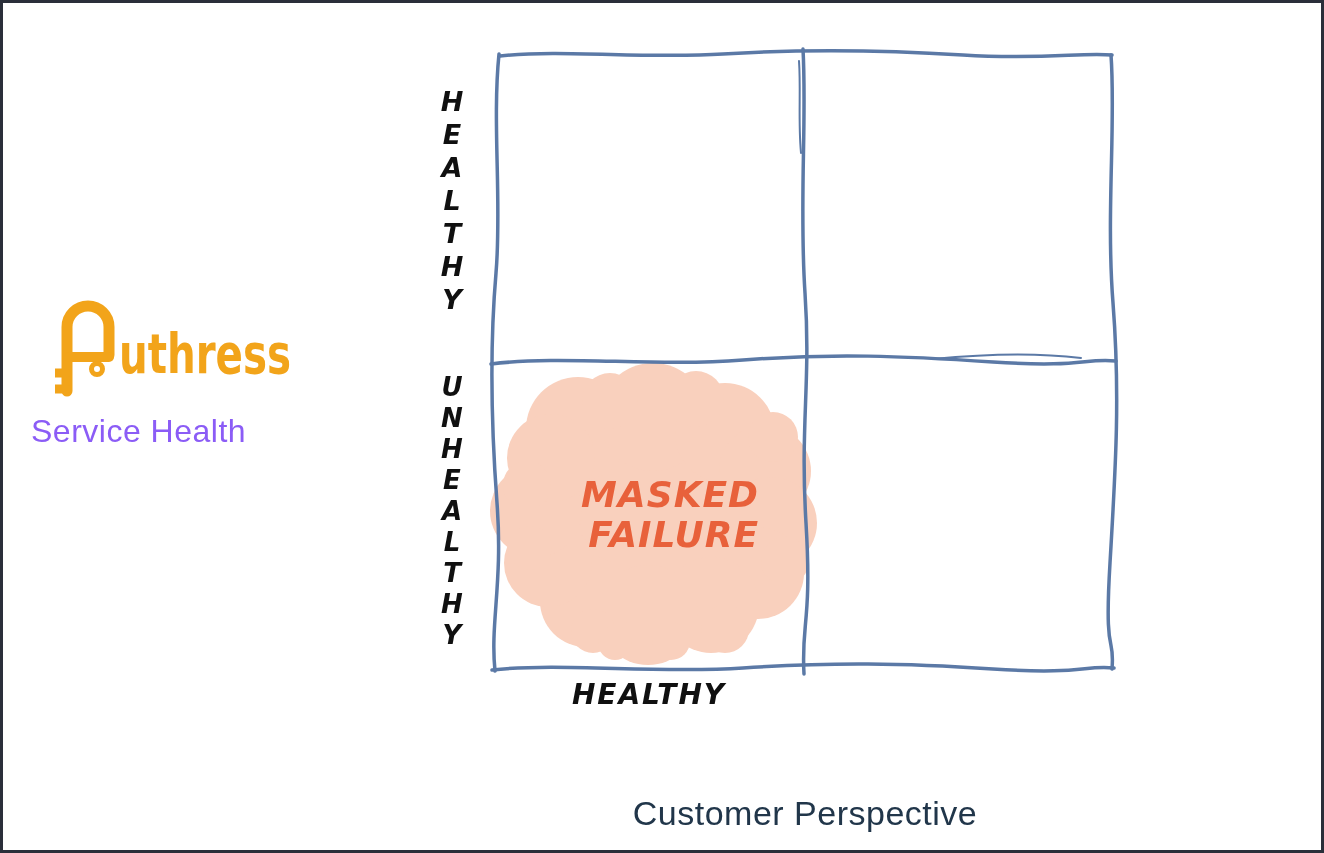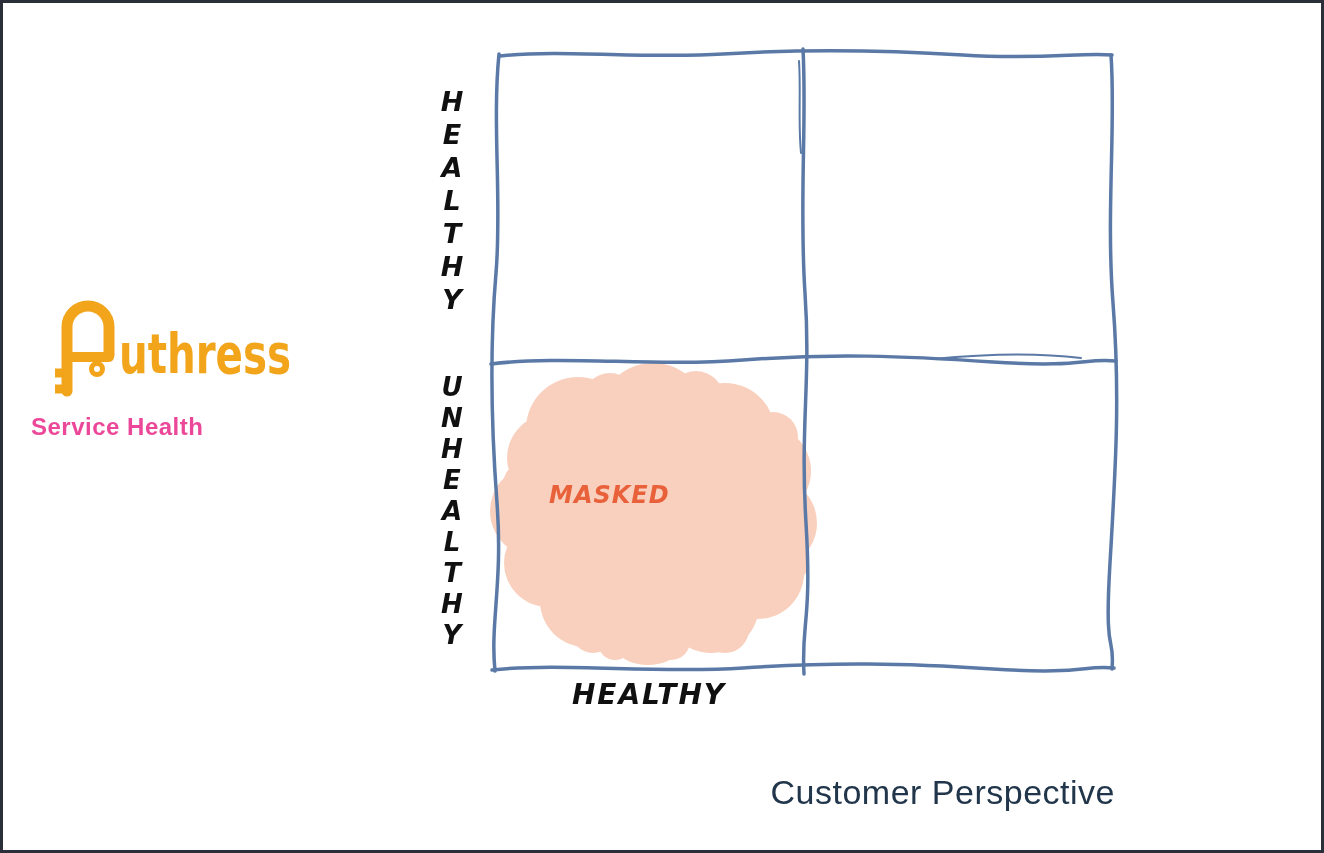--- a/index.html
+++ b/index.html
@@ -28,23 +28,23 @@
     left: 52px;
     top: 296px;
     width: 242px;
     height: 102px;
   }
   .subtitle {
     position: absolute;
     left: 28px;
     top: 410px;
     width: 300px;
-    font-size: 24px;
-    font-weight: 700;
-    color: #ec4899;
+    font-size: 32px;
+    font-weight: 400;
+    color: #8b5cf6;
     letter-spacing: 0.5px;
   }
 
   
   .hand {
     font-family: "DejaVu Sans", sans-serif;
     font-style: italic;
     font-weight: 700;
     color: #101010;
   }
@@ -67,33 +67,33 @@
     letter-spacing: 2px;
   }
   .x-label-left  { left: 492px; width: 308px; }
   .x-label-right { left: 802px; width: 312px; }
 
   .annotation {
     position: absolute;
     left: 546px;
     top: 472px;
     width: 210px;
-    text-align: left;
-    font-size: 24px;
+    text-align: right;
+    font-size: 36px;
     line-height: 40px;
     letter-spacing: 1px;
     color: #E8613B;
   }
 
   .axis-title {
     position: absolute;
     left: 492px;
-    top: 770px;
+    top: 791px;
     width: 620px;
-    text-align: right;
+    text-align: center;
     font-size: 34px;
     color: #21364A;
     letter-spacing: 0.5px;
   }
 </style>
 </head>
 <body>
 
 <div class="frame">
 
@@ -174,17 +174,18 @@
       <span class="vletter">L</span>
       <span class="vletter">T</span>
       <span class="vletter">H</span>
       <span class="vletter">Y</span>
     </div>
 
   <div class="hand x-axis-label x-label-left">HEALTHY</div>
 
   <div class="hand annotation">
     <div>MASKED</div>
+    <div>FAILURE</div>
   </div>
 
   <div class="axis-title">Customer Perspective</div>
 
 </div>
 
 </body></html>

